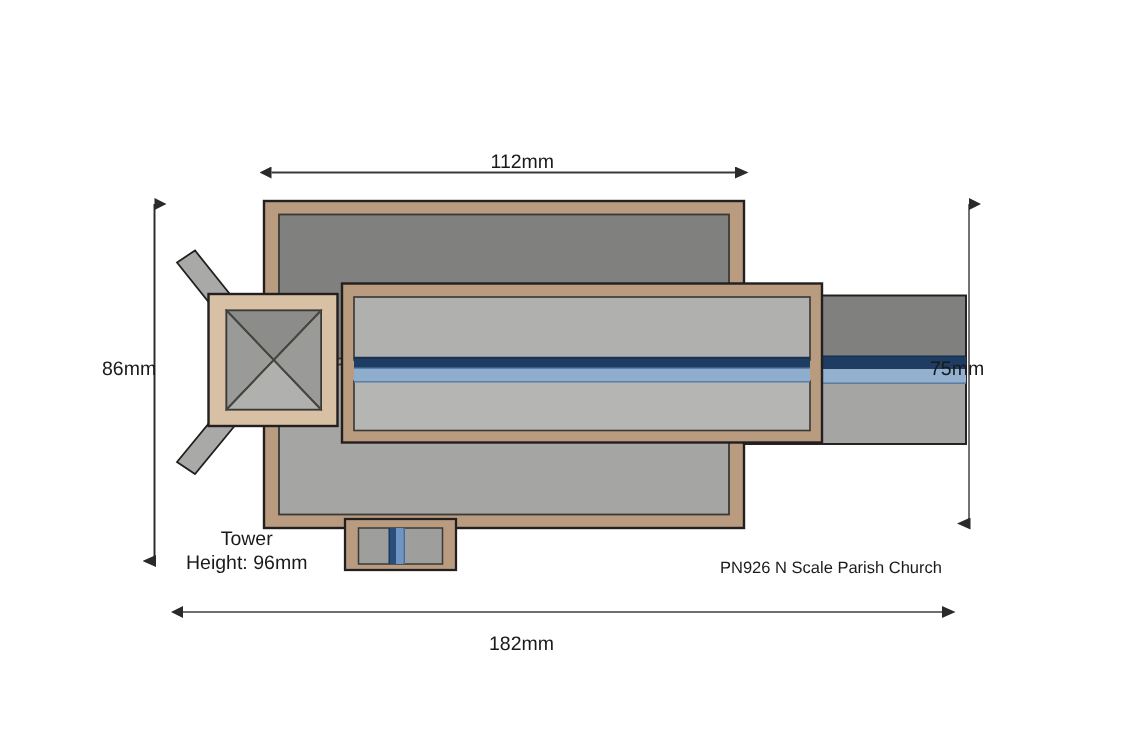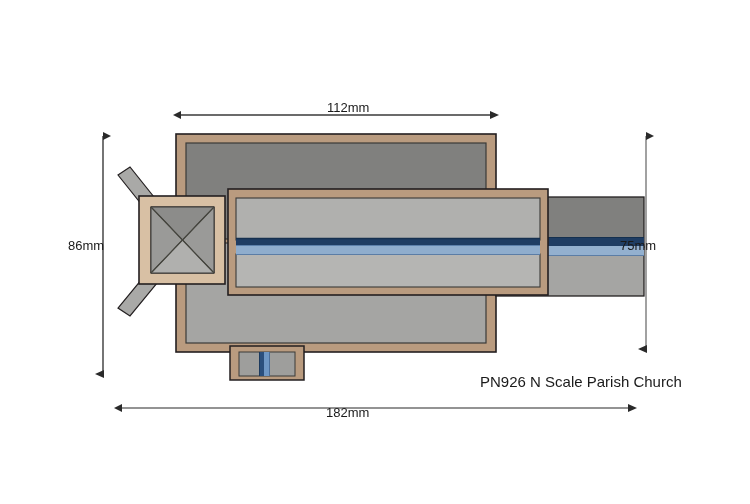--- a/index.html
+++ b/index.html
@@ -15,23 +15,23 @@
     position:absolute;
     font-family:"Liberation Sans",sans-serif;
     font-size:13px;
     color:#1a1a1a;
     white-space:nowrap;
     letter-spacing:0px;
   }
   #label-112{left:327px;top:88px;}
   #label-86{left:68px;top:226px;text-align:right;}
   #label-75{left:620px;top:226px;}
-  #label-182{left:326px;top:393px;}
+  #label-182{left:326px;top:409px;}
   #label-tower{left:124px;top:339px;text-align:center;line-height:16px;}
-  #label-product{left:480px;top:361px;font-size:15px;}
+  #label-product{left:480px;top:361px;font-size:11px;}
   svg{display:block;}
 </style>
 </head>
 <body>
 
 <div id="stage">
 
   <svg width="750" height="504" viewBox="0 0 750 504">
 
     <g>
@@ -121,16 +121,20 @@
   </svg>
 
   <div class="dimtext" id="label-112">112mm</div>
 
   <div class="dimtext" id="label-86">86mm</div>
 
   <div class="dimtext" id="label-75">75mm</div>
 
   <div class="dimtext" id="label-182">182mm</div>
 
+  <div class="dimtext" id="label-tower">
+    <div>Tower</div>
+    <div>Height: 96mm</div>
+  </div>
 
   <div class="dimtext" id="label-product">PN926 N Scale Parish Church</div>
 
 </div>
 
 </body></html>

